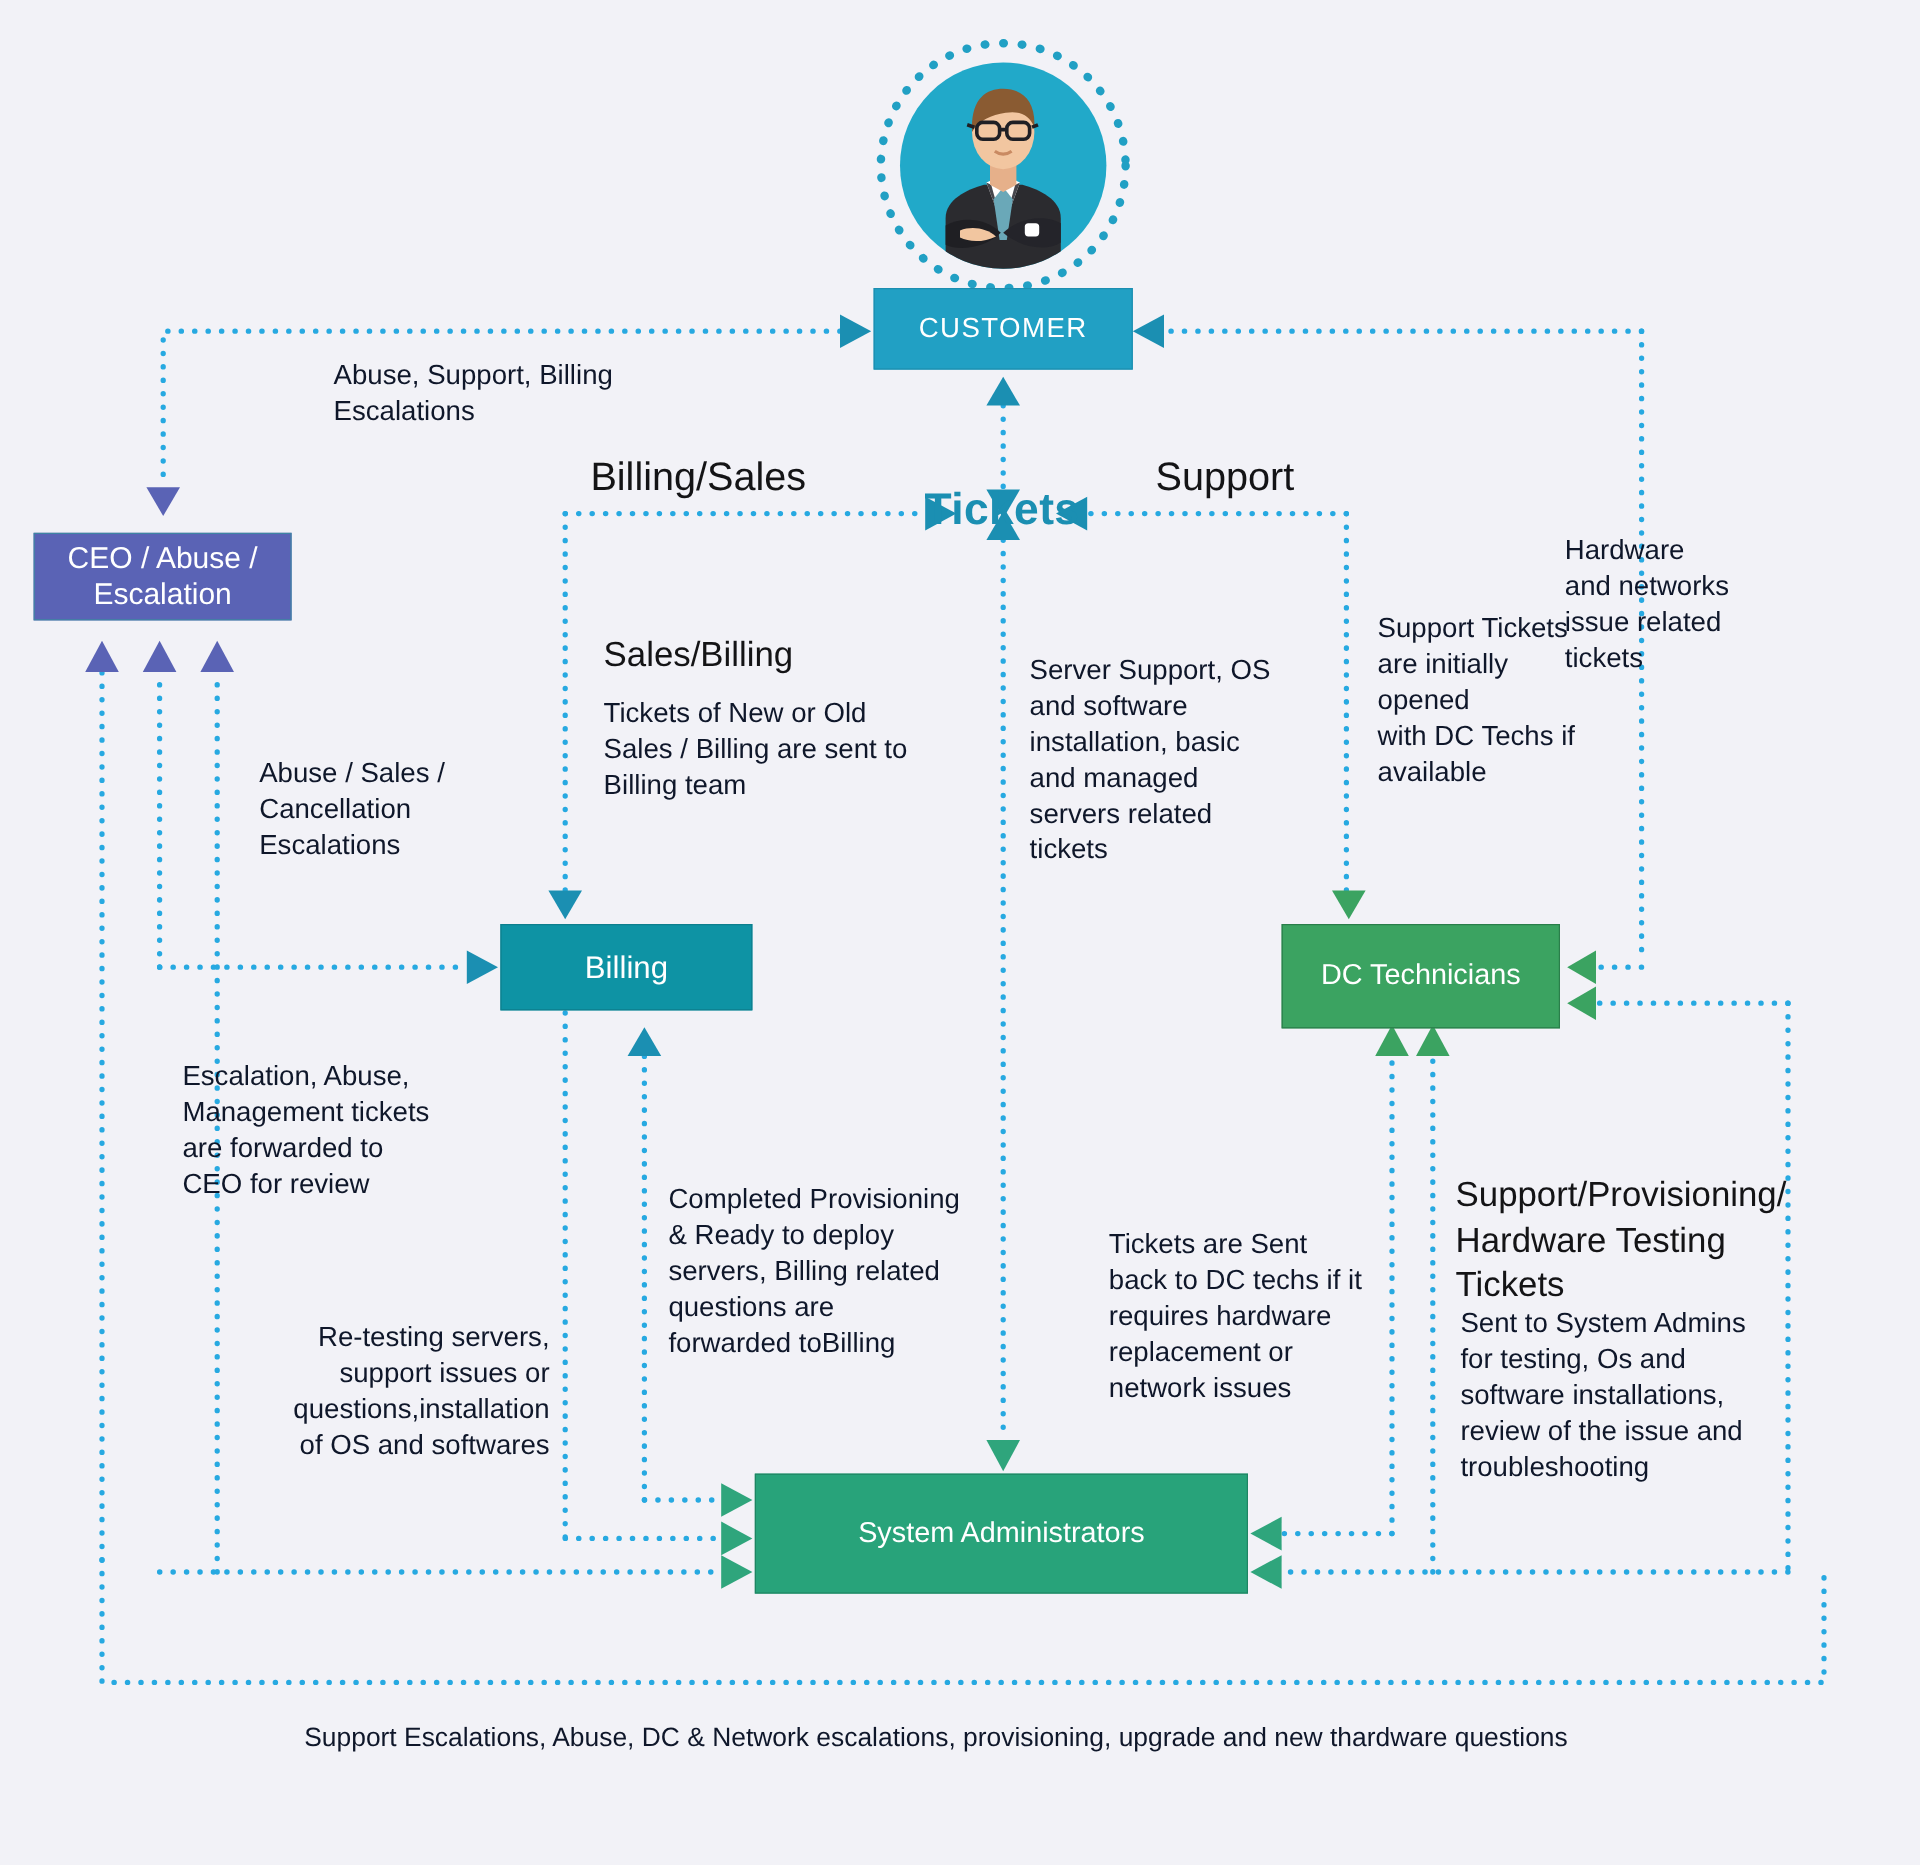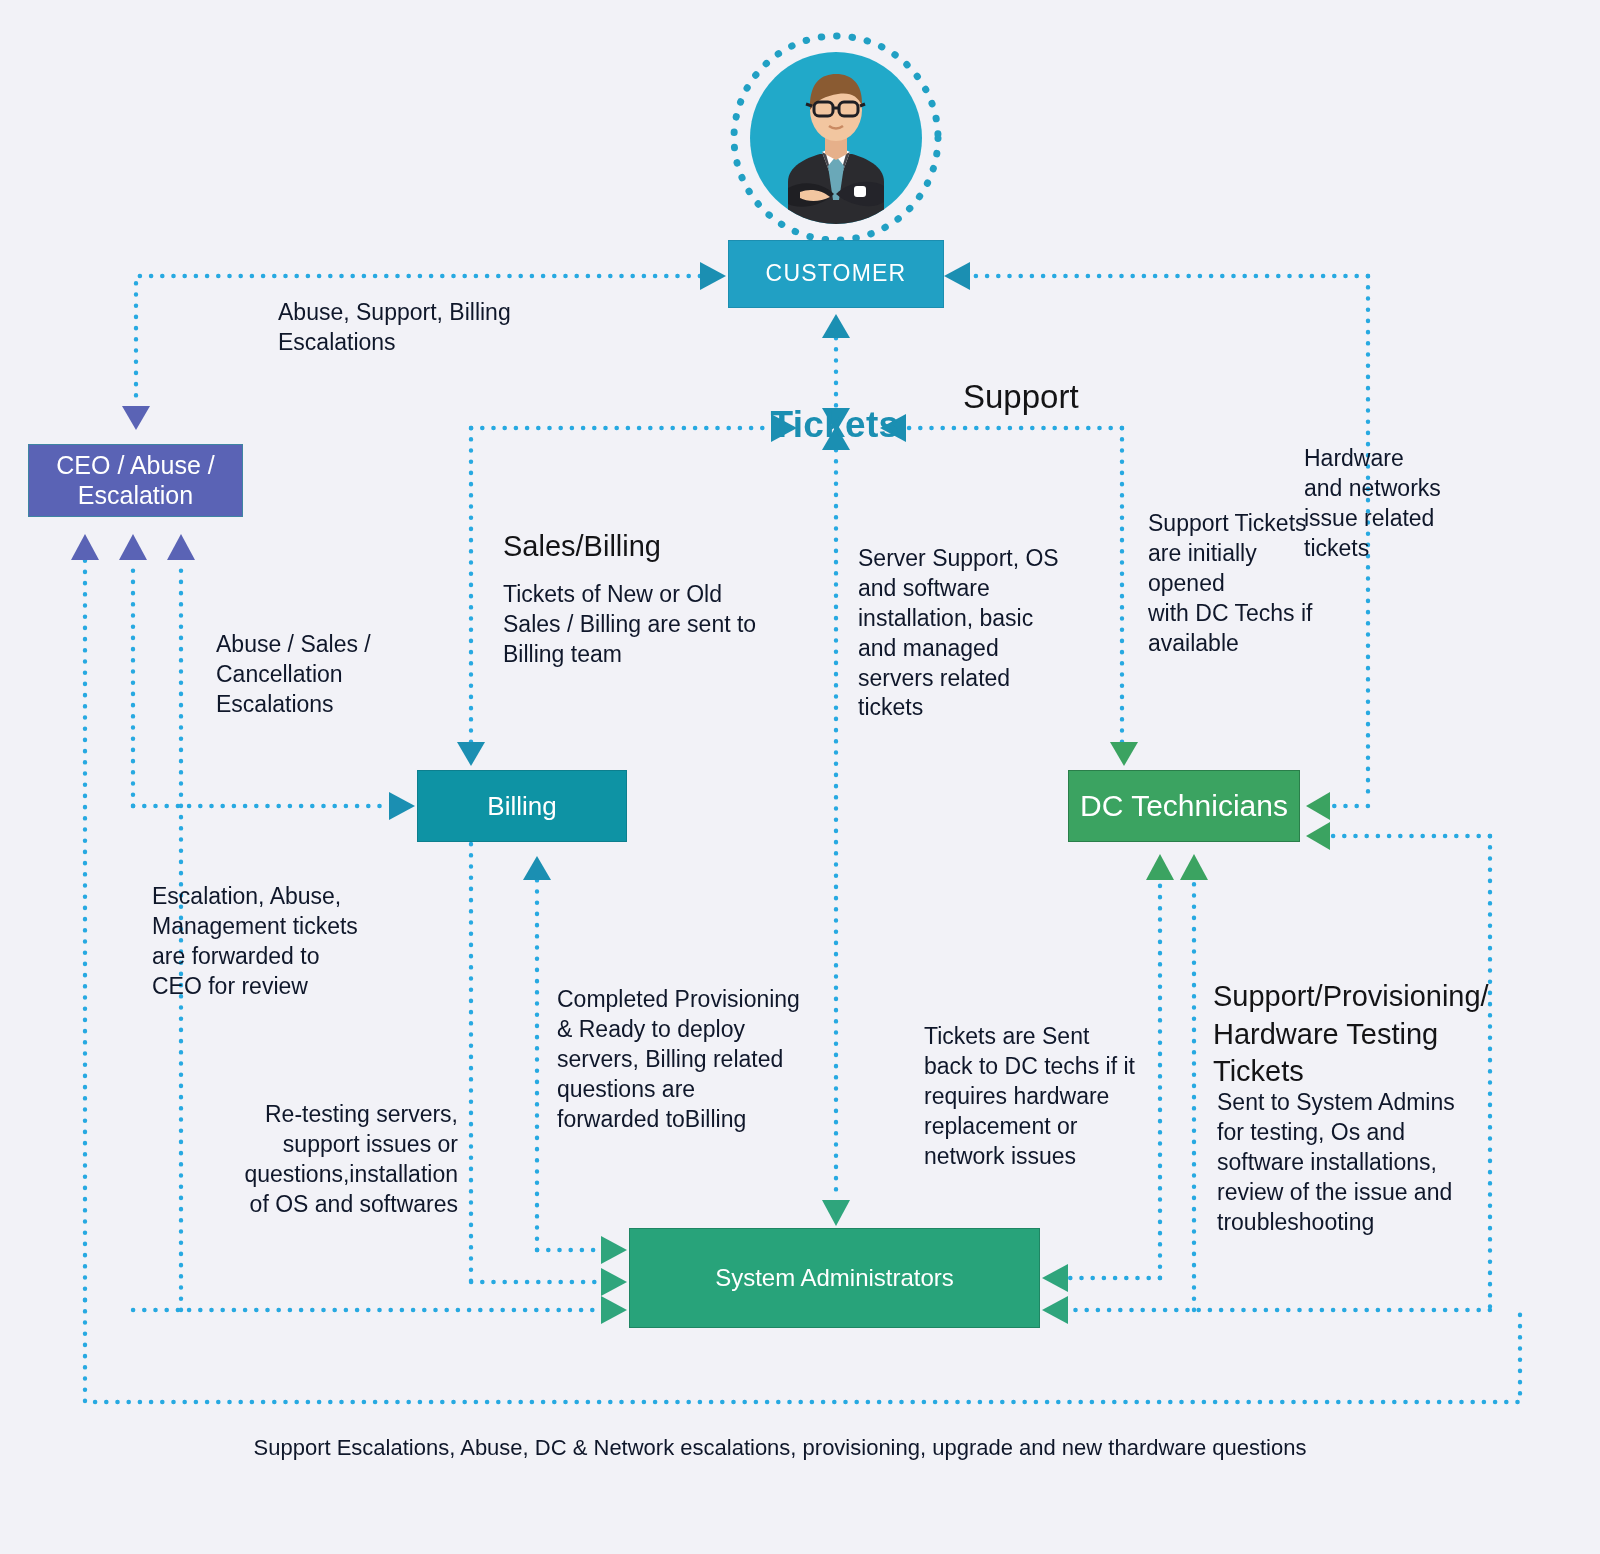--- a/index.html
+++ b/index.html
@@ -35,23 +35,23 @@
     font-size:25px;
     border-color:#3f85a3;
   }
   .node-billing{
     left:417px;top:770px;width:210px;height:72px;
     background:#0e93a4;
     font-size:26px;
     border-color:#0d7f8e;
   }
   .node-dc{
-    left:1068px;top:770px;width:232px;height:72px;
+    left:1068px;top:770px;width:232px;height:87px;
     background:#3ba361;
-    font-size:30px;
+    font-size:24px;
     border-color:#2a7e4a;
   }
   .node-sysadmin{
     left:629px;top:1228px;width:411px;height:100px;
     background:#28a37a;
     font-size:24px;
     border-color:#1f8563;
   }
 
   
@@ -238,20 +238,21 @@
 
   <div class="node node-sysadmin">
     <span>System Administrators</span>
   </div>
 
   <div class="tickets-word">Tickets</div>
 
   <div class="lbl body l-abuse-support">Abuse, Support, Billing
 Escalations</div>
 
+  <div class="lbl big l-billingsales">Billing/Sales</div>
 
   <div class="lbl big l-support">Support</div>
 
   <div class="lbl bold-head l-salesbilling-h">Sales/Billing</div>
 
   <div class="lbl body l-salesbilling-b">Tickets of New or Old
 Sales / Billing are sent to
 Billing team</div>
 
   <div class="lbl body l-serversupport">Server Support, OS

